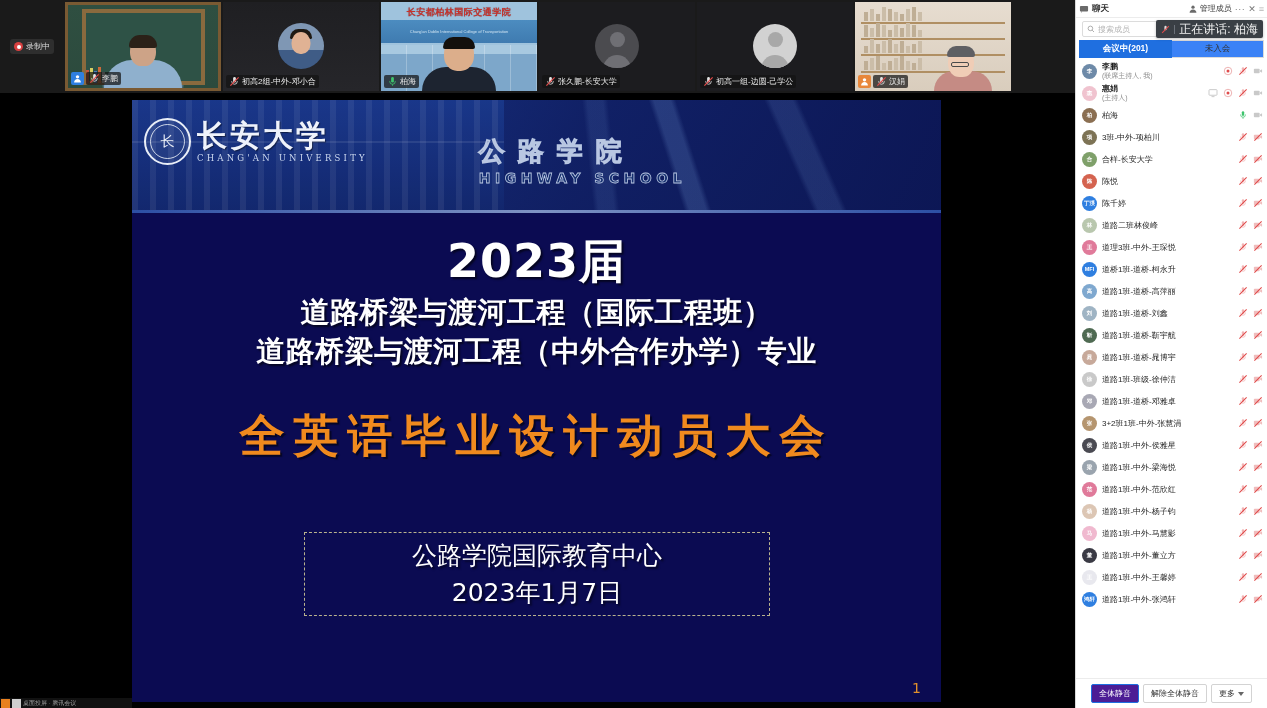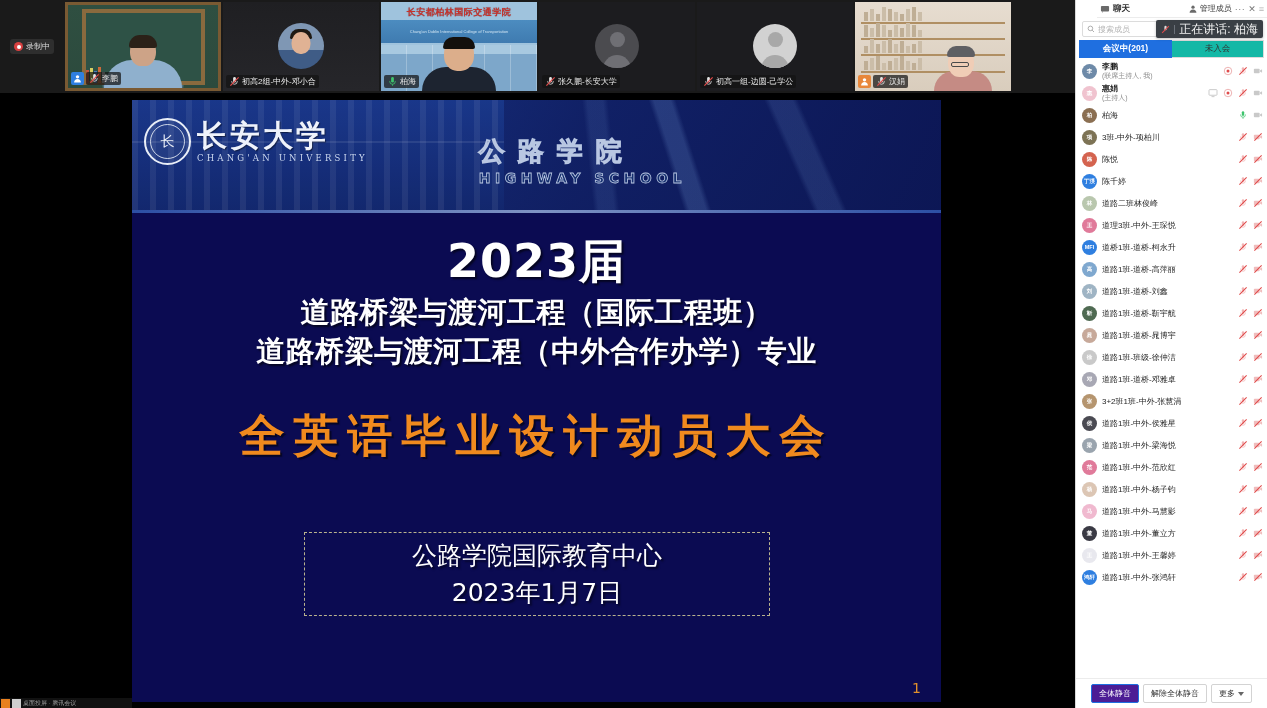--- a/index.html
+++ b/index.html
@@ -360,21 +360,20 @@
     width: 192px; height: 708px;
     background: #fff; border-left: 1px solid #d9d9d9;
     display: flex; flex-direction: column;
     font-size: 8px; color: #1a1a1a;
   }
   .panel-head {
     height: 18px; flex: 0 0 18px;
     display: flex; align-items: center;
     border-bottom: 1px solid #ececec; padding: 0 3px; gap: 3px;
     background: #fff;
-    margin-left: 21px;
   }
   .ph-ic { width: 10px; height: 10px; flex: 0 0 10px; }
   .ph-ic svg { width: 10px; height: 10px; display: block; fill: #6a6a6a; }
   .ph-label { font-size: 8.5px; color: #2b2b2b; font-weight: 700; }
   .ph-spring { flex: 1; }
   .ph-mgr { display: flex; align-items: center; gap: 2px; }
   .ph-mgr span { font-size: 8px; color: #3a3a3a; }
   .ph-dots { font-size: 9px; color: #7a7a7a; letter-spacing: .5px; }
   .ph-x { font-size: 9px; color: #7a7a7a; }
   .ph-bar { font-size: 9px; color: #b5b5b5; }
@@ -403,21 +402,21 @@
   .speaking-toast .st-ic { width: 9px; height: 9px; }
   .speaking-toast .st-sep { width: 1px; height: 9px; background: #6b7179; }
   .speaking-toast .st-txt { font-size: 12px; color: #f2f2f2; white-space: nowrap; }
 
   .tabs { height: 20px; flex: 0 0 20px; display: flex; padding: 0 3px 2px; gap: 0; }
   .tab {
     flex: 1; display: flex; align-items: center; justify-content: center;
     font-size: 8.5px; border: 1px solid #dcdcdc; cursor: pointer;
   }
   .tab.active { background: #1f6fe0; color: #fff; border-color: #1f6fe0; font-weight: 700; }
-  .tab.inactive { background: #14b8a6; color: #333; border-left: 0; }
+  .tab.inactive { background: #3b82f6; color: #333; border-left: 0; }
 
   .plist { flex: 1; overflow: hidden; background: #fff; }
   .prow {
     height: 22px; display: flex; align-items: center;
     padding: 0 4px 0 6px; gap: 5px;
   }
   .pav {
     width: 15px; height: 15px; border-radius: 50%; flex: 0 0 15px;
     display: flex; align-items: center; justify-content: center;
     font-size: 5.5px; color: #fff; font-weight: 700; overflow: hidden;
@@ -855,20 +854,42 @@
             <span class="a">
               <svg viewBox="0 0 16 16">
                 <rect x="1.4" y="4.4" width="9.2" height="7.2" rx="1.3" fill="#f0bdbd"></rect>
                 <path d="M11.2 7.2l3.3-2v5.6l-3.3-2z" fill="#f0bdbd"></path>
                 <path d="M2.2 13.8L13.8 2.2" stroke="#e04a4a" stroke-width="1.7"></path>
               </svg>
             </span>
           </div>
         </div>
         <div class="prow">
+          <div class="pav" style="background: rgb(127, 160, 106);">合</div>
+          <div class="pname">
+            <em>合样-长安大学</em>
+          </div>
+          <div class="pacts">
+            <span class="a">
+              <svg viewBox="0 0 16 16">
+                <path d="M8 1.8a1.9 1.9 0 0 1 1.9 1.9v3.8a1.9 1.9 0 0 1-3.8 0V3.7A1.9 1.9 0 0 1 8 1.8z" fill="#f1b4b4"></path>
+                <path d="M4.2 7.1v.7a3.8 3.8 0 0 0 7.6 0v-.7" stroke="#f1b4b4" stroke-width="1.2" fill="none"></path>
+                <path d="M2.2 13.8L13.8 2.2" stroke="#e04a4a" stroke-width="1.7"></path>
+              </svg>
+            </span>
+            <span class="a">
+              <svg viewBox="0 0 16 16">
+                <rect x="1.4" y="4.4" width="9.2" height="7.2" rx="1.3" fill="#f0bdbd"></rect>
+                <path d="M11.2 7.2l3.3-2v5.6l-3.3-2z" fill="#f0bdbd"></path>
+                <path d="M2.2 13.8L13.8 2.2" stroke="#e04a4a" stroke-width="1.7"></path>
+              </svg>
+            </span>
+          </div>
+        </div>
+        <div class="prow">
           <div class="pav" style="background: rgb(212, 99, 79);">陈</div>
           <div class="pname">
             <em>陈悦</em>
           </div>
           <div class="pacts">
             <span class="a">
               <svg viewBox="0 0 16 16">
                 <path d="M8 1.8a1.9 1.9 0 0 1 1.9 1.9v3.8a1.9 1.9 0 0 1-3.8 0V3.7A1.9 1.9 0 0 1 8 1.8z" fill="#f1b4b4"></path>
                 <path d="M4.2 7.1v.7a3.8 3.8 0 0 0 7.6 0v-.7" stroke="#f1b4b4" stroke-width="1.2" fill="none"></path>
                 <path d="M2.2 13.8L13.8 2.2" stroke="#e04a4a" stroke-width="1.7"></path>

